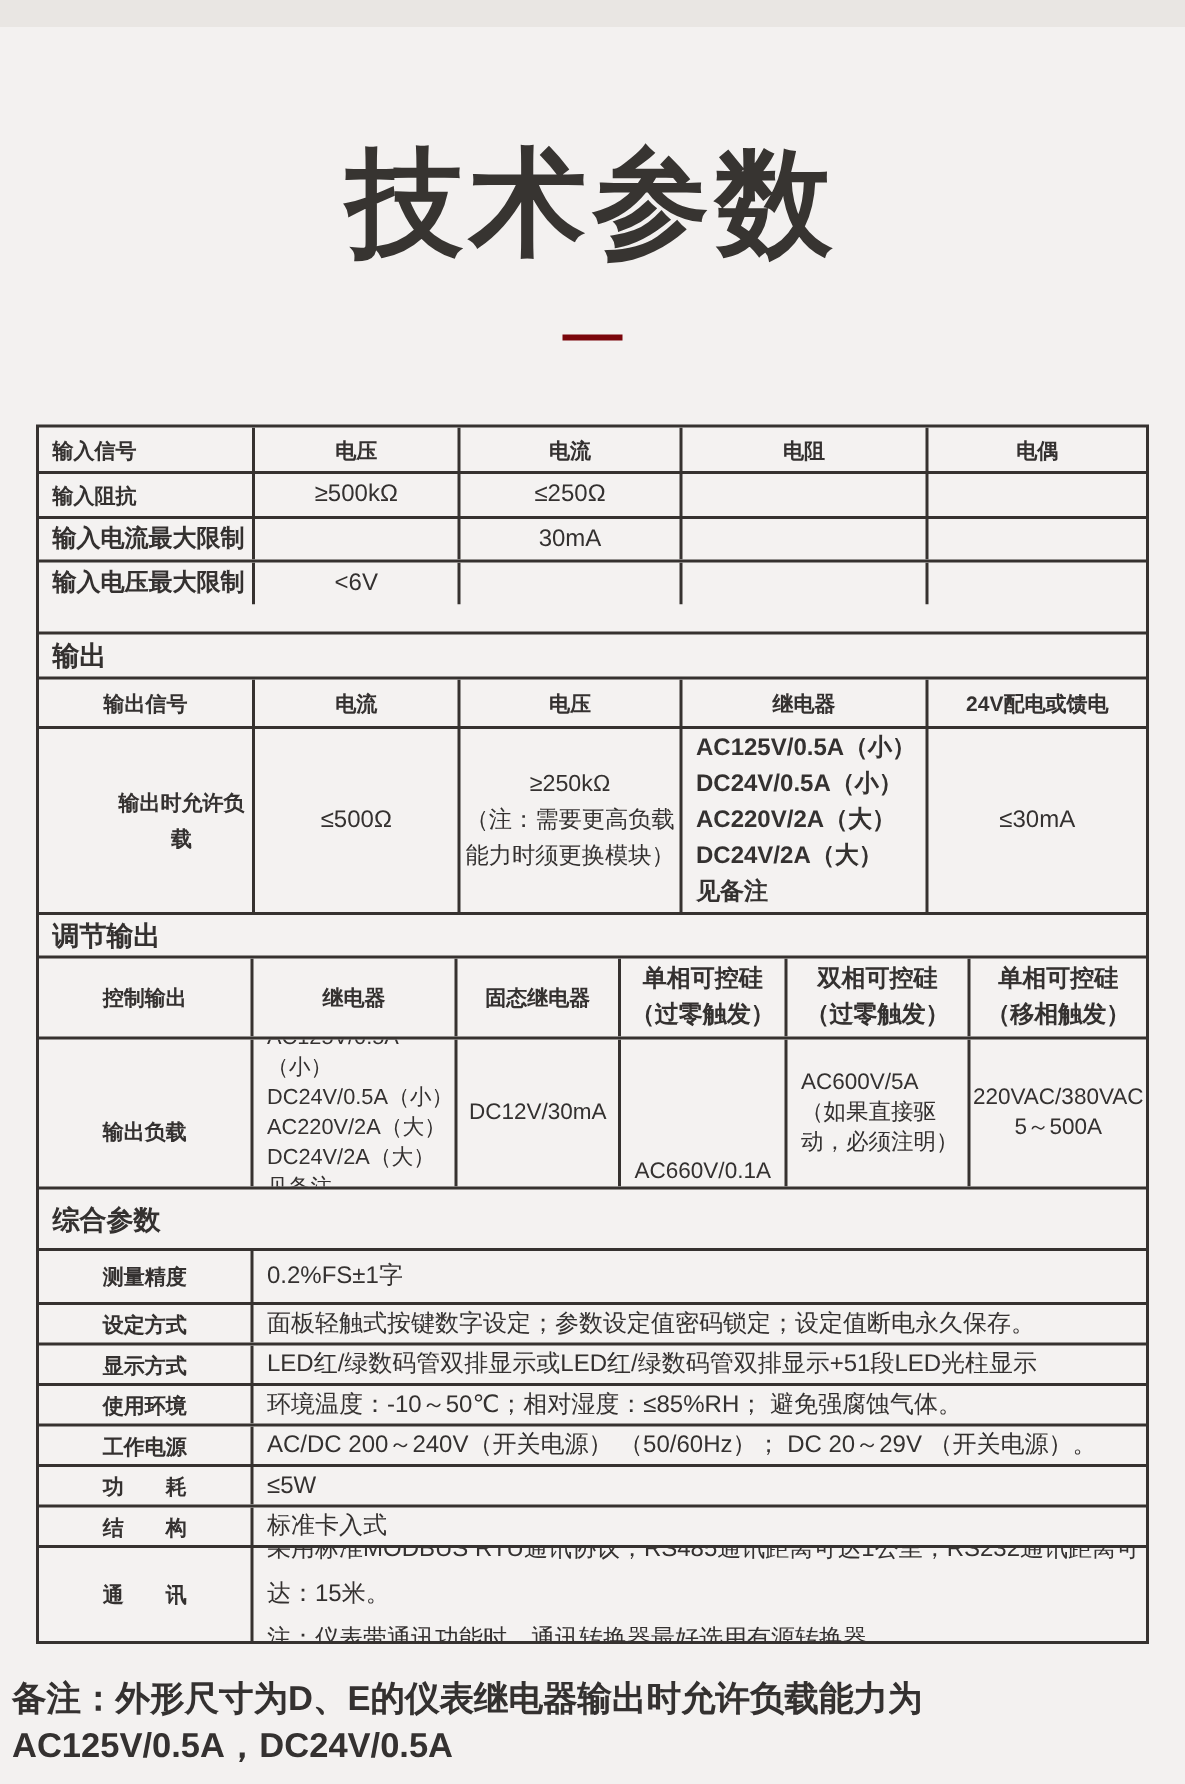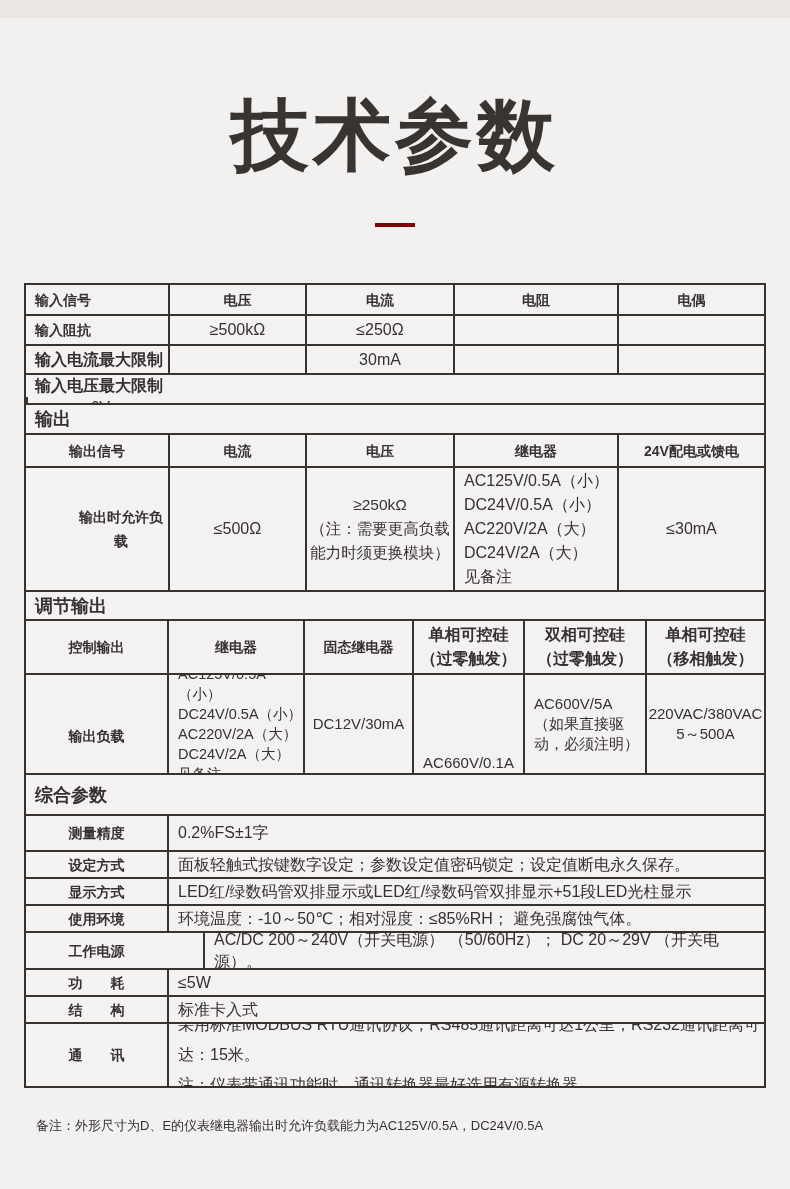--- a/index.html
+++ b/index.html
@@ -53,22 +53,22 @@
     font-size:16px; line-height:22px;
     white-space:pre-line;
     flex:0 0 auto;
   }
   .tcell.last { flex:1 1 auto; }
   .tcell + .tcell { border-left:2px solid #363230; }
   .tcell.hd { font-weight:bold; font-size:14px; }
   .tcell.left { justify-content:flex-start; text-align:left; padding-left:9px; }
 
   .footnote {
-    position:absolute; left:36px; top:1117px; width:742px;
-    font-size:13px; font-weight:normal; color:#343130;
+    position:absolute; left:8px; top:1117px; width:742px;
+    font-size:23px; font-weight:bold; color:#343130;
   }
 </style>
 </head>
 <body>
 
 <div class="top-band"></div>
 
 <div class="page-title">技术参数</div>
 
 <div class="title-divider"></div>
@@ -88,44 +88,44 @@
       <div class="tcell" style="width: 164px;"><span></span></div>
       <div class="tcell last"><span></span></div>
     </div>
     <div class="trow" style="height: 29px;">
       <div class="tcell hd left" style="width: 142px; font-size: 16px;"><span>输入电流最大限制</span></div>
       <div class="tcell" style="width: 137px;"><span></span></div>
       <div class="tcell" style="width: 148px;"><span>30mA</span></div>
       <div class="tcell" style="width: 164px;"><span></span></div>
       <div class="tcell last"><span></span></div>
     </div>
-    <div class="trow" style="height: 30px; flex-direction: column;">
+    <div class="trow" style="height: 30px;">
       <div class="tcell hd left" style="width: 142px; font-size: 16px;"><span>输入电压最大限制</span></div>
       <div class="tcell" style="width: 137px;"><span>&lt;6V</span></div>
       <div class="tcell" style="width: 148px;"><span></span></div>
       <div class="tcell" style="width: 164px;"><span></span></div>
       <div class="tcell last"><span></span></div>
     </div>
-    <div class="trow section" style="height: 30px;">
+    <div class="trow section" style="height: 30px; margin-top: 18px;">
       <span class="section-label">输出</span>
     </div>
     <div class="trow" style="height: 33px;">
       <div class="tcell hd" style="width: 142px;"><span>输出信号</span></div>
       <div class="tcell hd" style="width: 137px;"><span>电流</span></div>
       <div class="tcell hd" style="width: 148px;"><span>电压</span></div>
       <div class="tcell hd" style="width: 164px;"><span>继电器</span></div>
       <div class="tcell hd last"><span>24V配电或馈电</span></div>
     </div>
     <div class="trow" style="height: 124px;">
       <div class="tcell hd" style="width: 142px; line-height: 24px; padding-left: 48px;"><span>输出时允许负载</span></div>
       <div class="tcell" style="width: 137px; line-height: 24px;"><span>≤500Ω</span></div>
       <div class="tcell" style="width: 148px; line-height: 24px; font-size: 15.5px;"><span>≥250kΩ
 （注：需要更高负载
 能力时须更换模块）</span></div>
-      <div class="tcell left" style="width: 164px; line-height: 24px;"><span>AC125V/0.5A（小）
+      <div class="tcell left" style="width: 164px; line-height: 24px; font-weight: bold;"><span>AC125V/0.5A（小）
 DC24V/0.5A（小）
 AC220V/2A（大）
 DC24V/2A（大）
 见备注</span></div>
       <div class="tcell last" style="line-height: 24px;"><span>≤30mA</span></div>
     </div>
     <div class="trow section" style="height: 29px;">
       <span class="section-label">调节输出</span>
     </div>
     <div class="trow" style="height: 54px;">
@@ -166,21 +166,21 @@
       <div class="tcell left last"><span>面板轻触式按键数字设定；参数设定值密码锁定；设定值断电永久保存。</span></div>
     </div>
     <div class="trow" style="height: 27px;">
       <div class="tcell hd" style="width: 141px;"><span>显示方式</span></div>
       <div class="tcell left last"><span>LED红/绿数码管双排显示或LED红/绿数码管双排显示+51段LED光柱显示</span></div>
     </div>
     <div class="trow" style="height: 27px;">
       <div class="tcell hd" style="width: 141px;"><span>使用环境</span></div>
       <div class="tcell left last"><span>环境温度：-10～50℃；相对湿度：≤85%RH； 避免强腐蚀气体。</span></div>
     </div>
-    <div class="trow" style="height: 37px; gap: 36px;">
+    <div class="trow" style="height: 27px;">
       <div class="tcell hd" style="width: 141px;"><span>工作电源</span></div>
       <div class="tcell left last"><span>AC/DC 200～240V（开关电源） （50/60Hz）； DC 20～29V （开关电源）。</span></div>
     </div>
     <div class="trow" style="height: 27px;">
       <div class="tcell hd" style="width: 141px;"><span>功　　耗</span></div>
       <div class="tcell left last"><span>≤5W</span></div>
     </div>
     <div class="trow" style="height: 27px;">
       <div class="tcell hd" style="width: 141px;"><span>结　　构</span></div>
       <div class="tcell left last"><span>标准卡入式</span></div>

